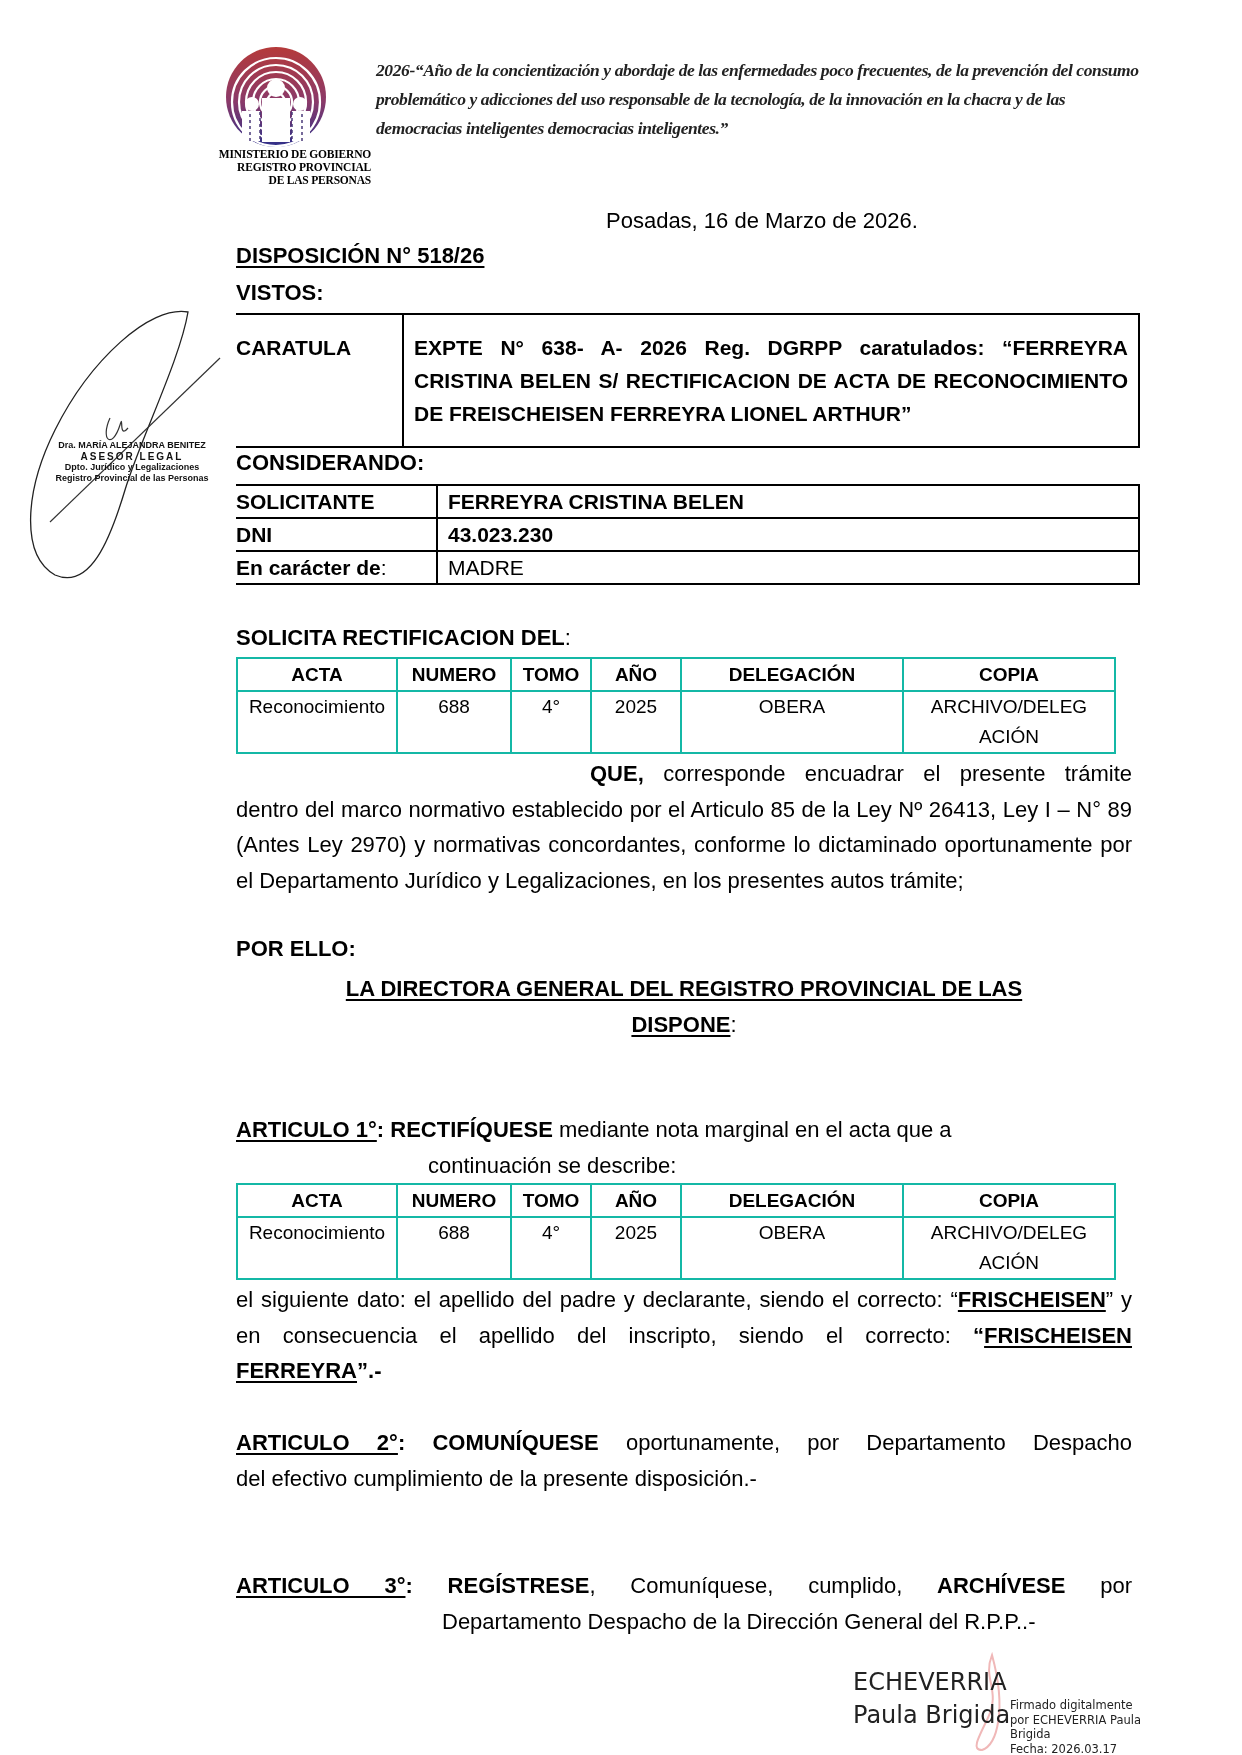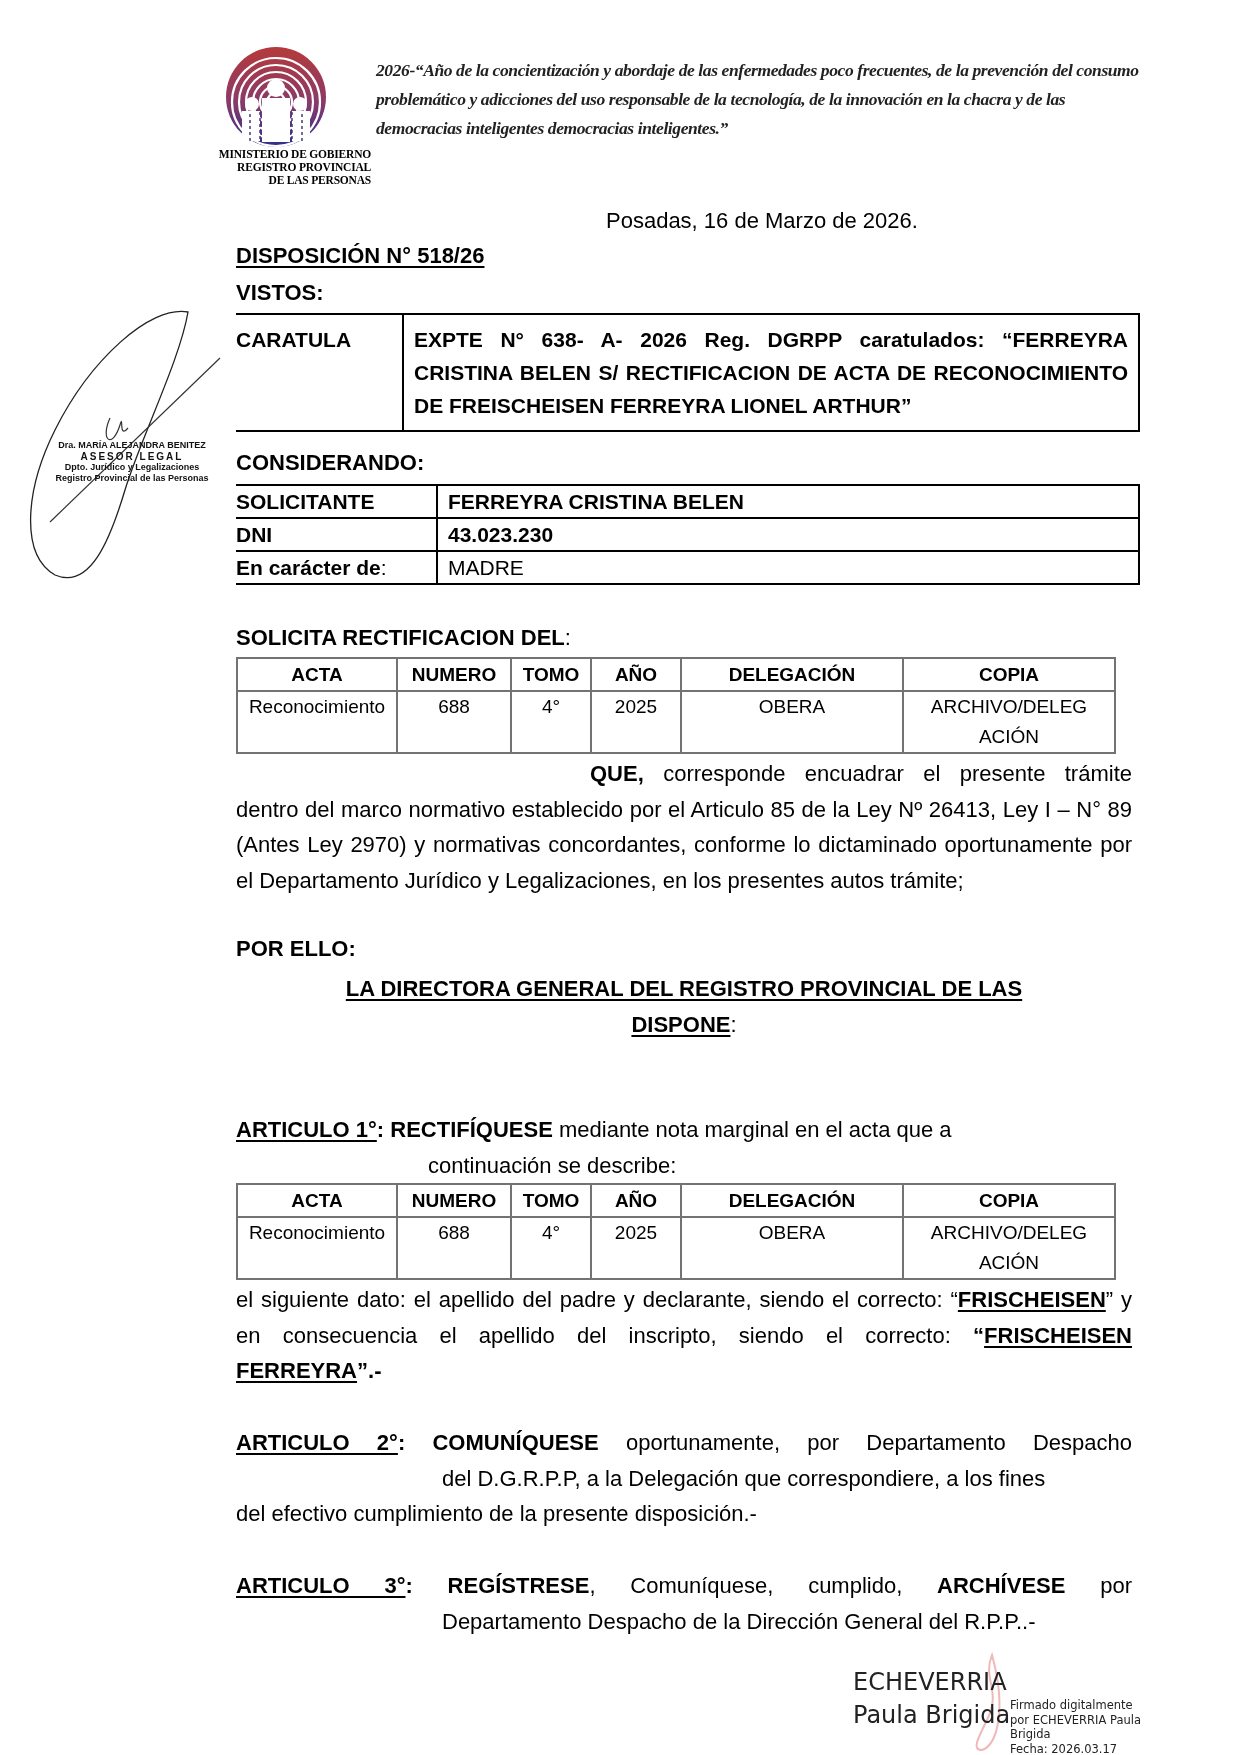--- a/index.html
+++ b/index.html
@@ -11,31 +11,31 @@
   .sigstamp { left:0; top:300px; width:230px; height:290px; }
   .stamp-text { left:42px; top:440px; width:180px; font-family:"Liberation Sans", sans-serif; font-weight:bold; font-size:9px; line-height:11px; text-align:center; color:#111; }
   .stamp-text .s2 { font-size:10px; letter-spacing:2px; }
   .place { left:606px; top:208px; font-size:22px; }
   .h-bold { font-weight:bold; font-size:22px; }
   .u { text-decoration:underline; text-underline-offset:3px; }
   .disp { left:236px; top:243px; }
   .vistos { left:236px; top:280px; }
   table { border-collapse:collapse; }
   .caratula { left:236px; top:313px; width:904px; font-size:21px; font-weight:bold; }
-  .caratula td { border:2px solid #000; vertical-align:top; padding:8px 10px; line-height:33px; }
+  .caratula td { border:2px solid #000; vertical-align:top; padding:16px 10px; line-height:33px; }
   .caratula td:first-child { width:156px; padding-left:0; border-left:none; }
   .caratula td.just { text-align:justify; text-align-last:left; }
   .consid { left:236px; top:450px; }
   .solic { left:236px; top:484px; width:904px; font-size:21px; }
   .solic td { border:2px solid #000; padding:0 10px; height:31px; line-height:31px; }
   .solic td:first-child { width:190px; padding-left:0; border-left:none; }
   .solic .b { font-weight:bold; }
   .solrect { left:236px; top:625px; font-size:22px; }
   .actas { width:880px; font-size:19px; text-align:center; }
-  .actas th, .actas td { border:2px solid #737373; padding:0 4px; }
+  .actas th, .actas td { border:2px solid #14b8a6; padding:0 4px; }
   .actas th { font-weight:bold; height:31px; }
   .actas td { vertical-align:top; line-height:30px; height:60px; }
   .actas1 { left:236px; top:657px; }
   .actas2 { left:236px; top:1183px; }
   .para { left:236px; width:896px; font-size:22px; line-height:35.5px; text-align:justify; }
   .para .b { font-weight:bold; }
   .que { top:756px; }
   .porello { left:236px; top:936px; }
   .directora { left:236px; top:971px; width:896px; text-align:center; font-weight:bold; font-size:22px; line-height:35.5px; }
   .art1 { top:1112px; }
@@ -196,21 +196,20 @@
     <td>OBERA</td>
     <td>ARCHIVO/DELEG ACIÓN</td>
   </tr>
 </tbody>
   </table>
 
 <div class="abs para after"><span>el siguiente dato: el apellido del padre y declarante, siendo el correcto: “</span><b class="u">FRISCHEISEN</b><span>” y en consecuencia el apellido del inscripto, siendo el correcto: </span><b>“</b><b class="u">FRISCHEISEN FERREYRA</b><b>”.-</b></div>
 
 <div class="abs para art2">
   <div style="text-align:justify;text-align-last:justify"><span class="b u">ARTICULO 2°</span><span class="b">: </span><span class="b">COMUNÍQUESE</span><span>  oportunamente,  por Departamento  Despacho</span></div>
-  <div style="padding-left:206px">del D.G.R.P.P, a la Delegación que correspondiere, a los fines</div>
   <div>del efectivo cumplimiento de la presente disposición.-</div>
 </div>
 
 <div class="abs para art3">
   <div style="text-align:justify;text-align-last:justify"><span class="b u">ARTICULO 3°</span><span class="b">:</span> <span class="b">REGÍSTRESE</span><span>,   Comuníquese,   cumplido,   </span><span class="b">ARCHÍVESE</span><span>  por</span></div>
   <div style="padding-left:206px">Departamento Despacho de la Dirección General del R.P.P..-</div>
 </div>
 
 <div class="abs pdfmark">
   <svg width="60" height="105" viewBox="0 0 60 105">

